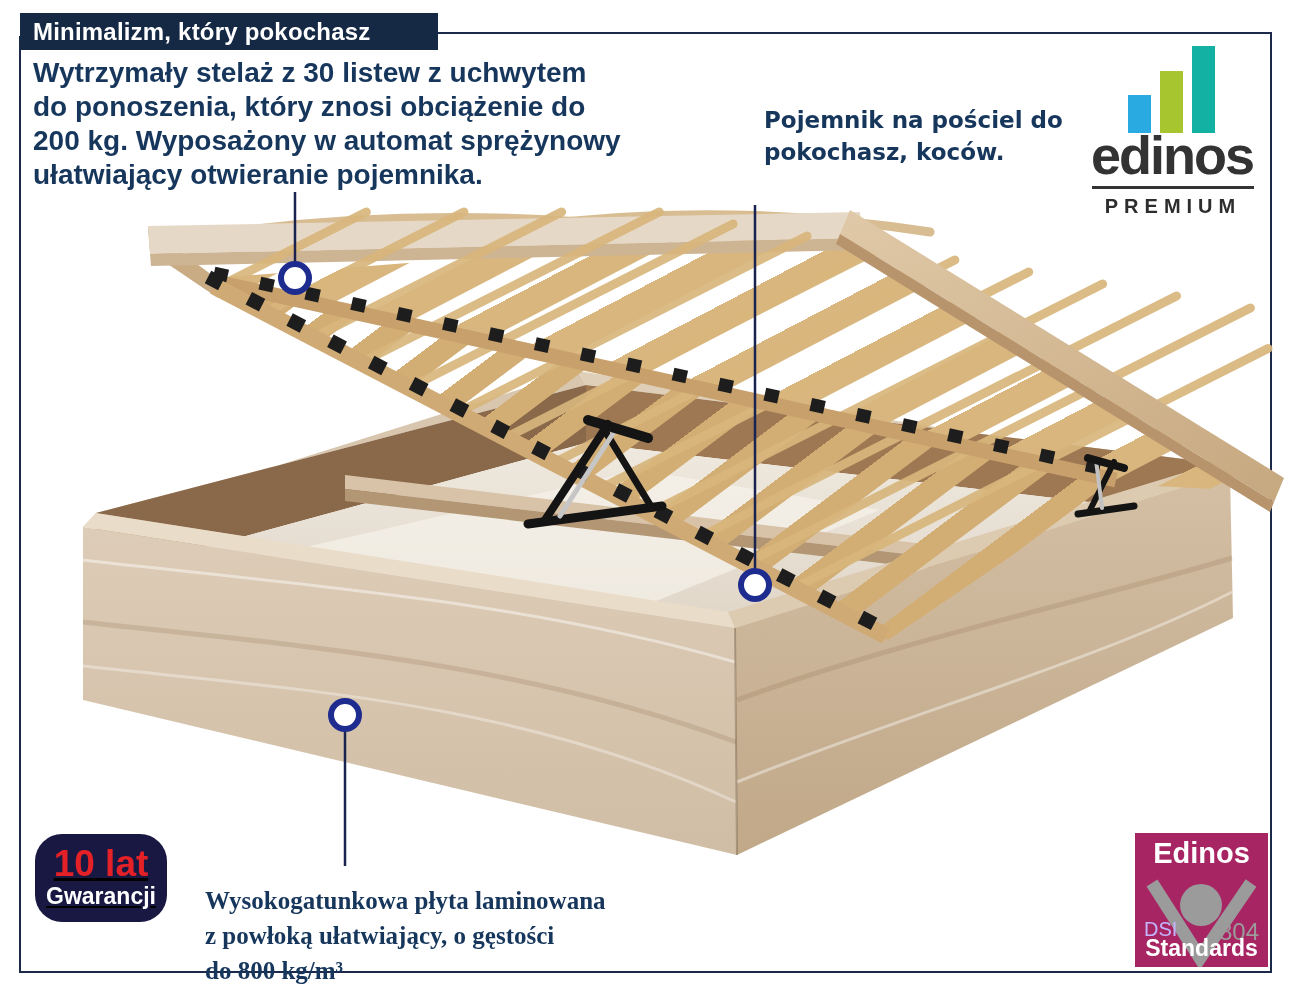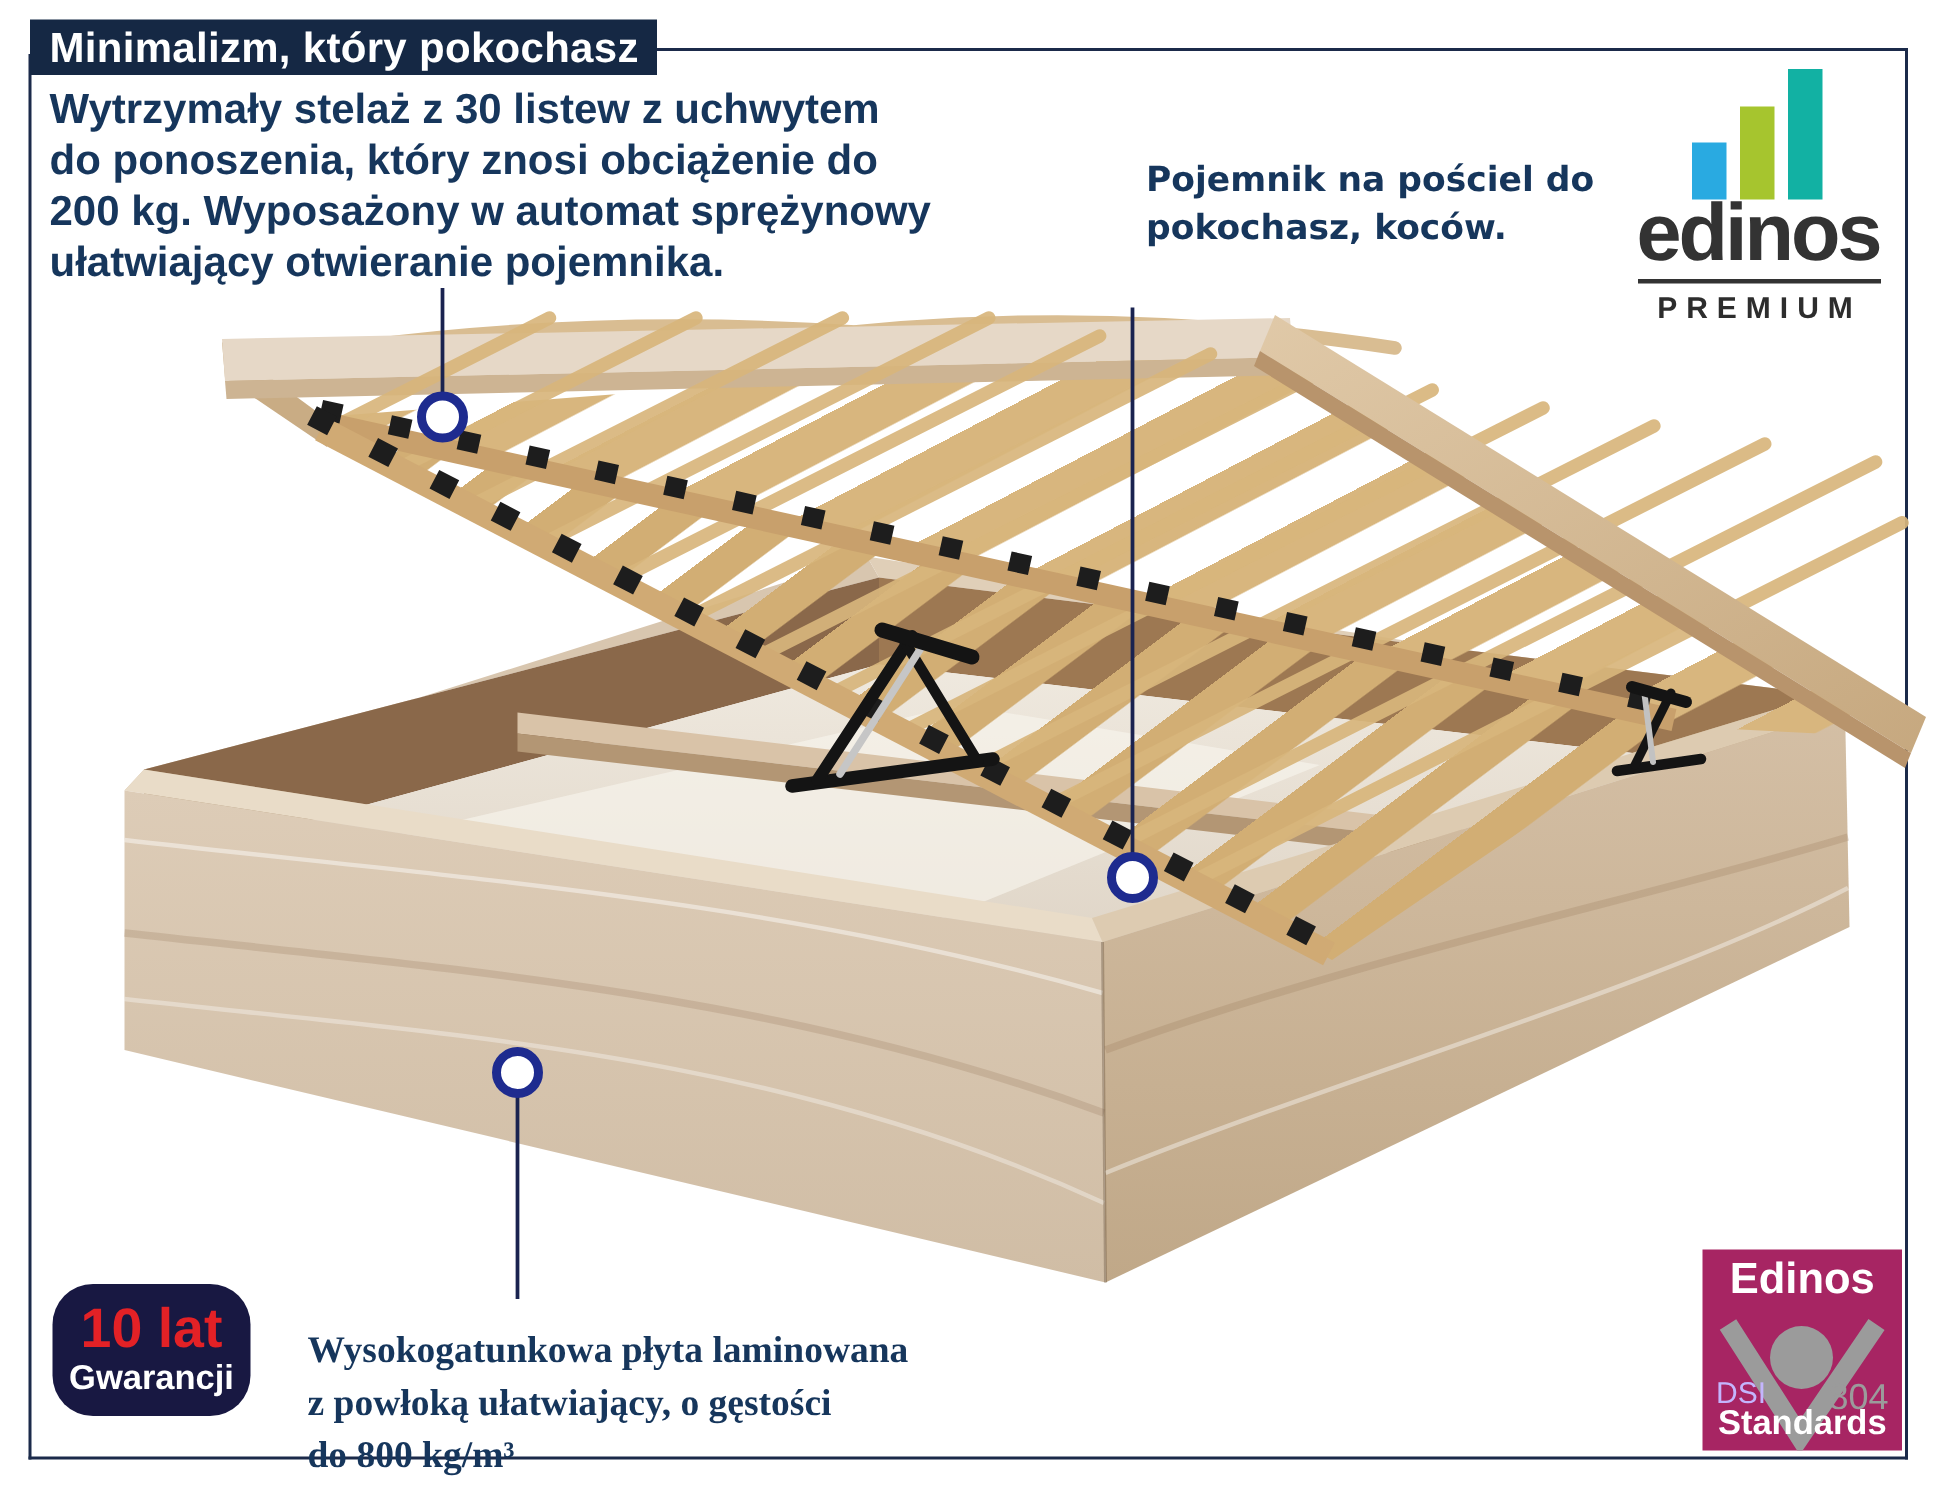--- a/index.html
+++ b/index.html
@@ -5,21 +5,21 @@
   html,body{margin:0;padding:0;background:#fff;}
   .canvas{position:relative;width:1300px;height:1000px;background:#fff;overflow:hidden;
           font-family:"Liberation Sans",sans-serif;}
   .border-line{position:absolute;background:#1b2a4a;}
   #line-left{left:19px;top:36px;width:2px;height:937px;}
   #line-top{left:437px;top:32px;width:834px;height:2px;}
   #line-right{left:1270px;top:32px;width:2px;height:941px;}
   #line-bottom{left:19px;top:971px;width:1253px;height:2px;}
 
   .banner{position:absolute;left:20px;top:13px;width:418px;height:37px;background:#152844;
-          color:#fff;font-weight:bold;font-size:28px;line-height:37px;padding-left:13px;
+          color:#fff;font-weight:bold;font-size:24px;line-height:37px;padding-left:13px;
           box-sizing:border-box;letter-spacing:.2px;}
 
   .para{position:absolute;color:#16365c;font-weight:bold;}
   #para-frame{left:33px;top:56px;font-size:28px;line-height:34px;}
   #para-container{left:737px;top:104px;font-size:23px;line-height:32px;
                   font-family:"DejaVu Sans",sans-serif;margin-left:27px;}
   #para-board{left:205px;top:867px;font-size:25px;line-height:35px;
               font-family:Liberation Serif, serif;margin-top:16px;}
 
   
@@ -27,22 +27,22 @@
   #bar1{left:1128px;top:95px;width:23px;height:38px;}
   #bar2{left:1160px;top:71px;width:23px;height:62px;}
   #bar3{left:1192px;top:46px;width:23px;height:87px;}
   #brand-name{position:absolute;left:1088px;top:128px;width:168px;text-align:center;
               font-size:54px;font-weight:bold;color:#333;letter-spacing:-2px;line-height:54px;}
   #brand-rule{position:absolute;left:1092px;top:186px;width:162px;height:3px;background:#333;}
   #brand-tier{position:absolute;left:1090px;top:195px;width:166px;text-align:center;
               font-size:20px;font-weight:bold;letter-spacing:6px;color:#2d2d2d;}
 
   
-  #badge-guarantee{position:absolute;left:35px;top:856px;width:132px;height:88px;
-                   border-radius:27px;text-align:center;}
+  #badge-guarantee{position:absolute;left:35px;top:834px;width:132px;height:88px;
+                   border-radius:27px;text-align:center;text-decoration:underline;}
   #badge-guarantee .l1{font-size:37px;font-weight:bold;line-height:37px;margin-top:11px;}
   #badge-guarantee .l2{font-size:23px;font-weight:bold;line-height:28px;color:#fff;}
 
   
   #badge-standards{position:absolute;left:1135px;top:833px;width:133px;height:134px;}
   #badge-standards .st-top{position:absolute;top:4px;left:0;width:100%;text-align:center;
         font-size:29px;font-weight:bold;color:#fff;z-index:2;}
   #badge-standards .st-left{position:absolute;top:85px;left:9px;font-size:20px;z-index:2;}
   #badge-standards .st-right{position:absolute;top:85px;right:9px;font-size:24px;z-index:2;}
   #badge-standards .st-bottom{position:absolute;bottom:5px;left:0;width:100%;text-align:center;

